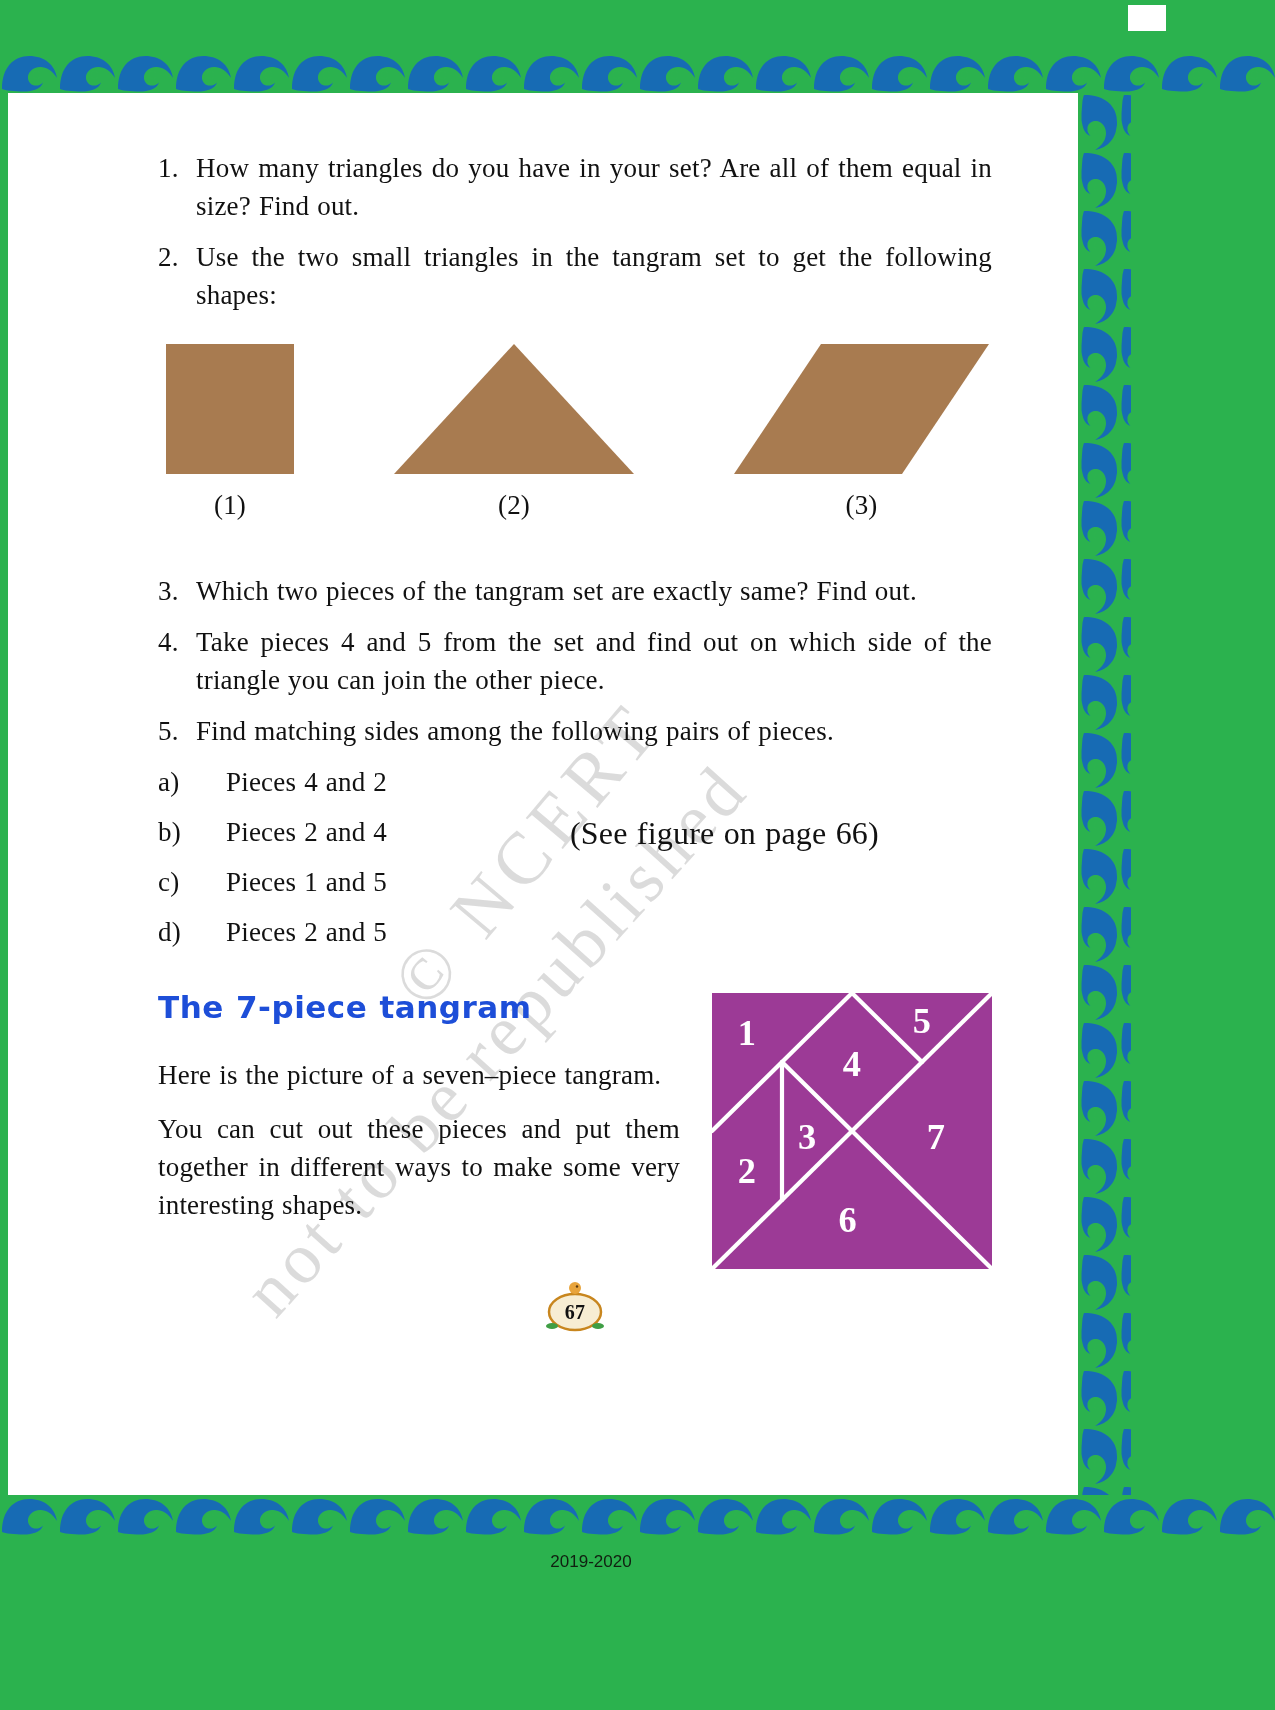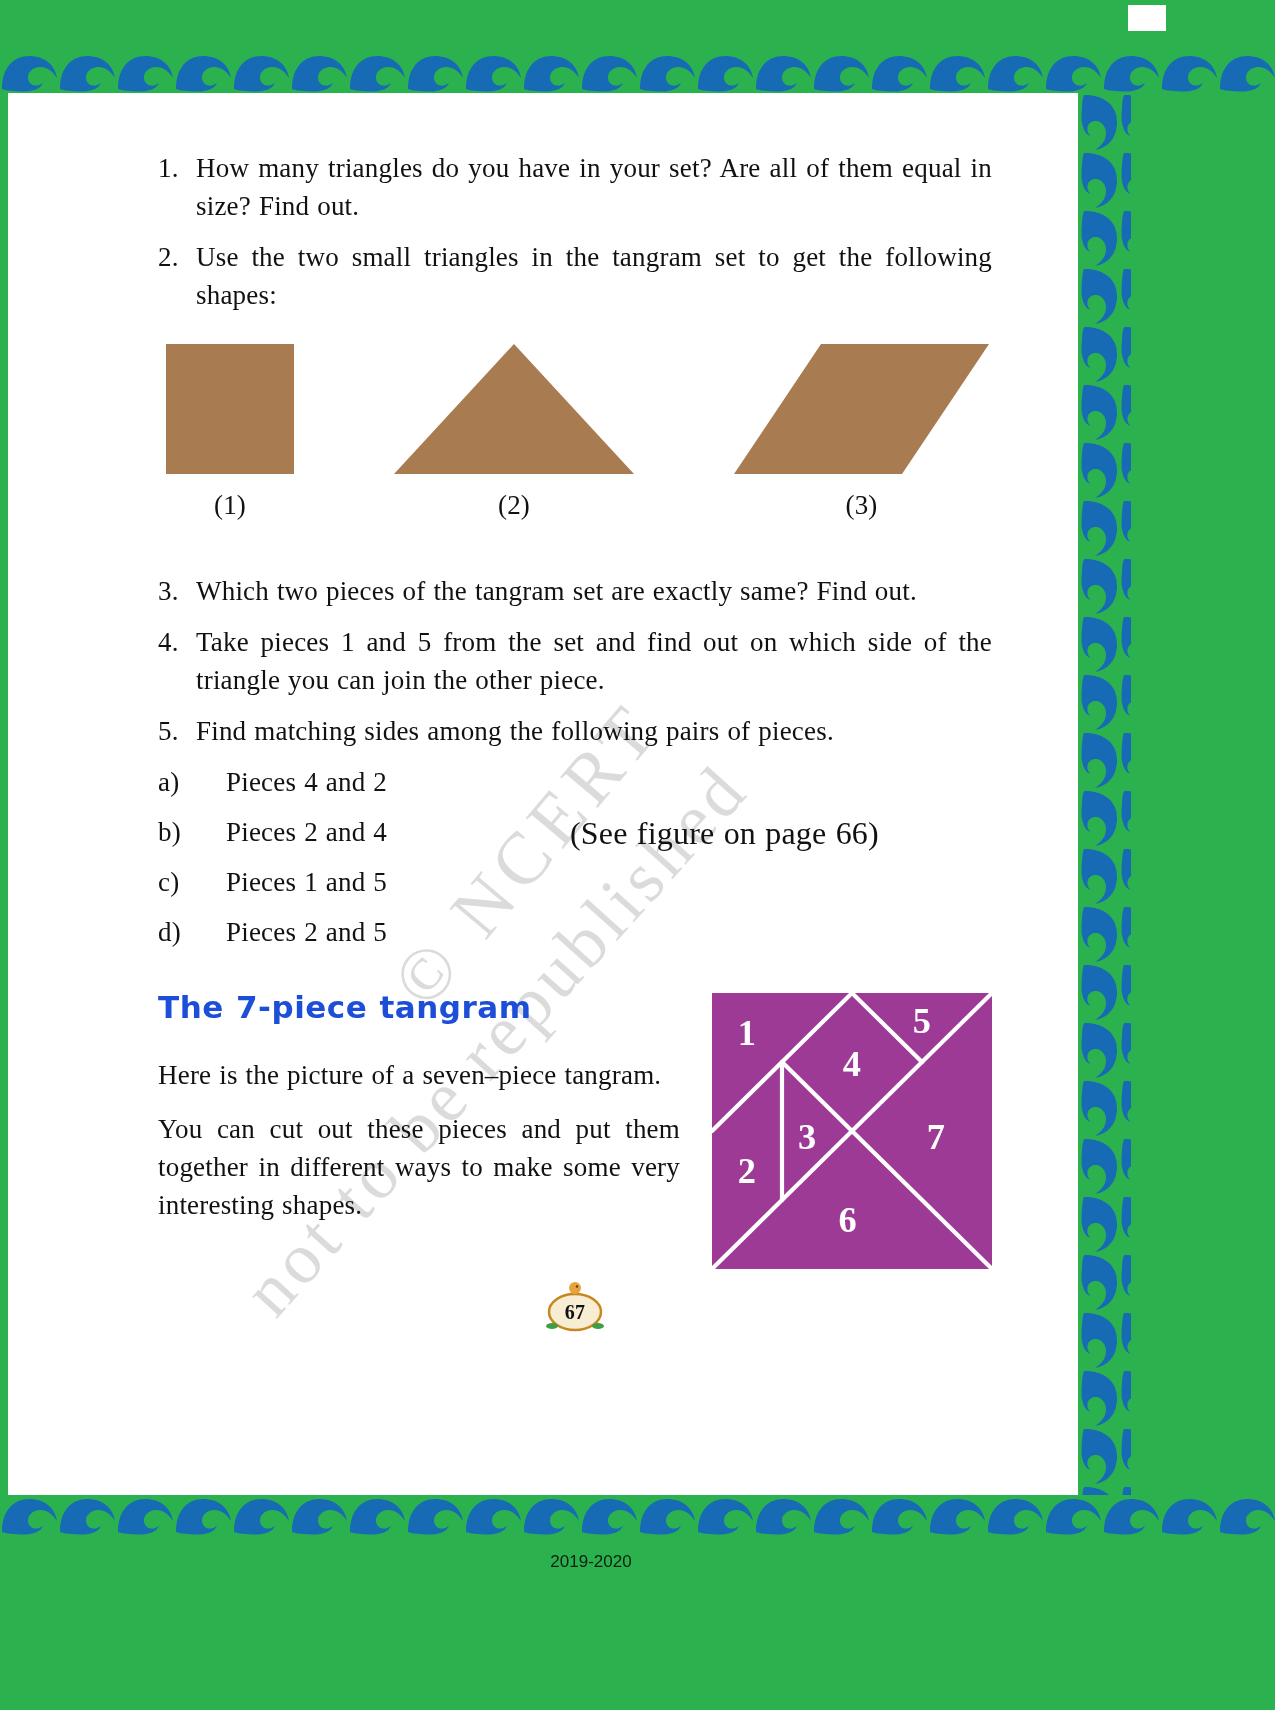--- a/index.html
+++ b/index.html
@@ -154,21 +154,21 @@
         </div>
       </div>
 
       <div class="q-item">
         <span class="q-num">3.</span>
         <div class="q-text">Which two pieces of the tangram set are exactly same? Find out.</div>
       </div>
 
       <div class="q-item">
         <span class="q-num">4.</span>
-        <div class="q-text">Take pieces 1 and 5 from the set and find out on which side of the triangle you can join the other piece.</div>
+        <div class="q-text">Take pieces 4 and 5 from the set and find out on which side of the triangle you can join the other piece.</div>
       </div>
 
       <div class="q-item">
         <span class="q-num">5.</span>
         <div class="q-text">Find matching sides among the following pairs of pieces.</div>
       </div>
 
       <div class="pairs">
         <div class="pair-row">
           <span>a)</span>

